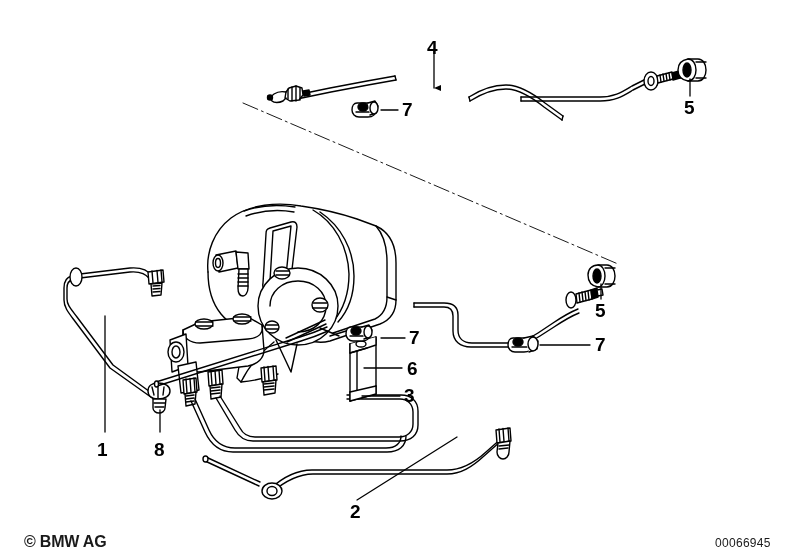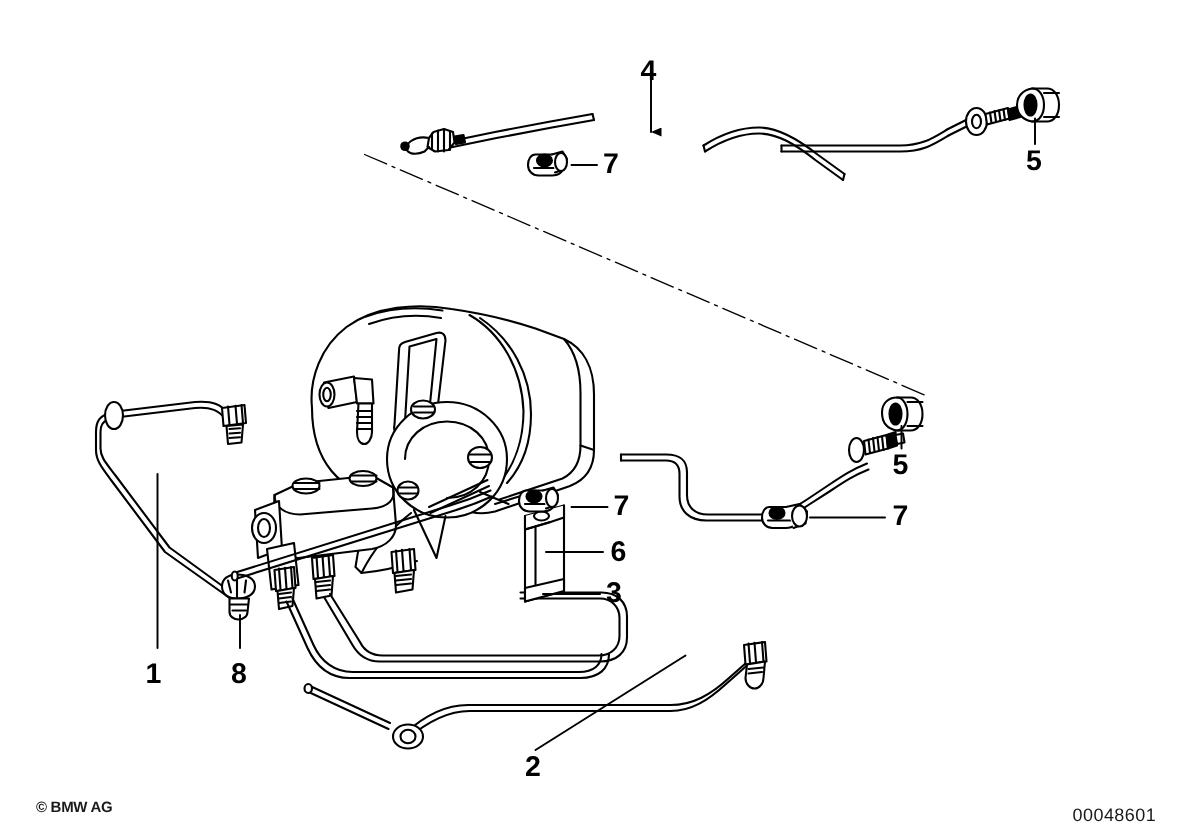--- a/index.html
+++ b/index.html
@@ -31,21 +31,21 @@
     font-size: 19px;
     color: #000000;
     line-height: 1;
     white-space: nowrap;
   }
   .footer-left {
     position: absolute;
     left: 24px;
     top: 533px;
     font-family: "Liberation Sans", sans-serif;
-    font-size: 10px;
+    font-size: 16px;
     font-weight: bold;
     color: #1a1a1a;
     letter-spacing: -0.2px;
     white-space: nowrap;
   }
   .footer-right {
     position: absolute;
     left: 715px;
     top: 536px;
     font-family: "Liberation Sans", sans-serif;
@@ -383,15 +383,15 @@
   <div class="callout" style="left:427px; top:38px;">4</div>
   <div class="callout" style="left:684px; top:98px;">5</div>
   <div class="callout" style="left:595px; top:301px;">5</div>
   <div class="callout" style="left:407px; top:359px;">6</div>
   <div class="callout" style="left:402px; top:100px;">7</div>
   <div class="callout" style="left:409px; top:328px;">7</div>
   <div class="callout" style="left:595px; top:335px;">7</div>
   <div class="callout" style="left:154px; top:440px;">8</div>
 
   <div class="footer-left">© BMW AG</div>
-  <div class="footer-right">00048601</div>
+  <div class="footer-right">00066945</div>
 
 </div>
 
 </body></html>

